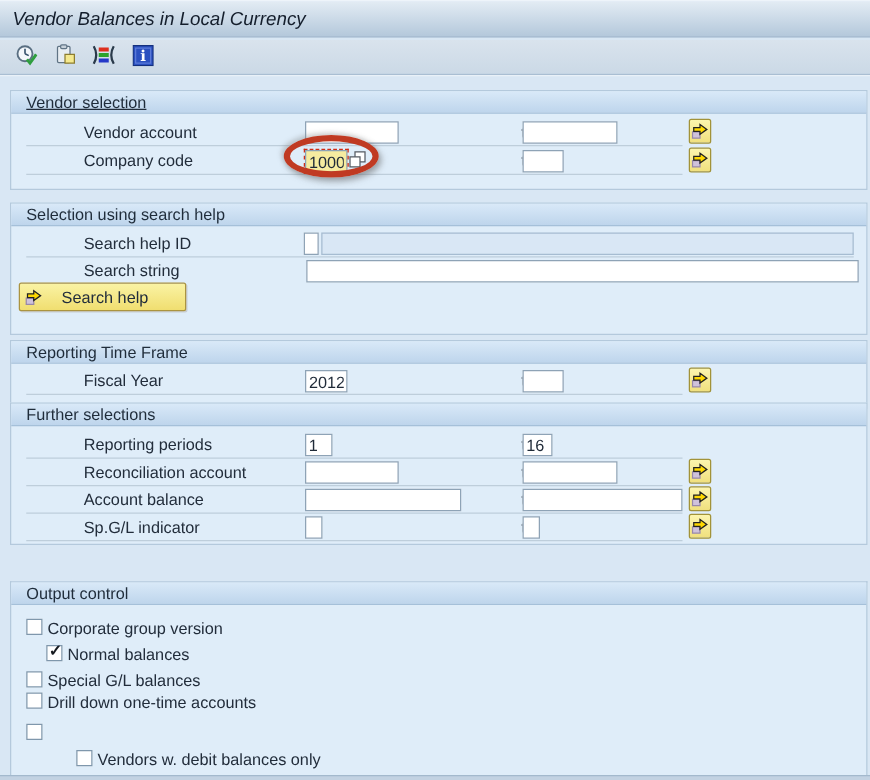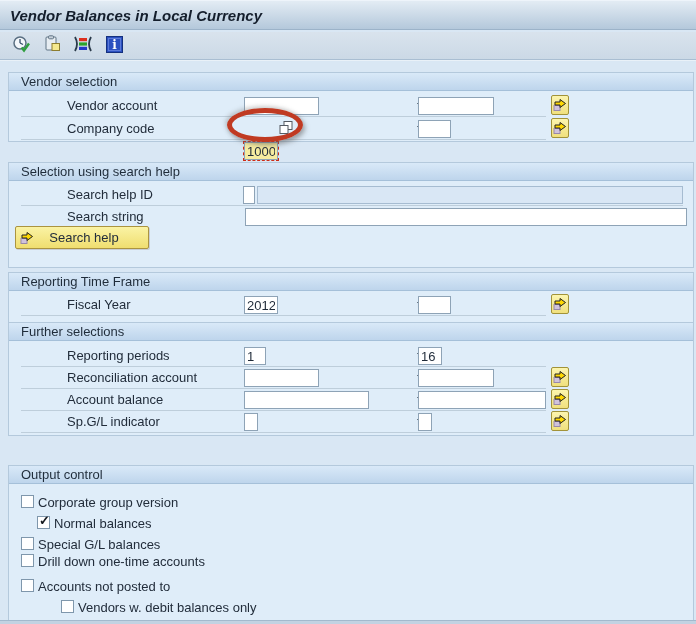--- a/index.html
+++ b/index.html
@@ -11,21 +11,21 @@
   }
   #app { position:relative; width:696px; height:624px; }
 
   
   .titlebar {
     position:absolute; top:0; left:0; right:0; height:30px;
     background:linear-gradient(#e3ecf4, #b4c8db);
     border-top:1px solid #eef4fa; border-bottom:1px solid #9cb3c9;
     display:flex; align-items:center; padding-left:10px;
   }
-  .titlebar .title { font-size:15px; font-weight:bold; font-style:italic; color:#141e2c; }
+  .titlebar .title { font-size:15px; font-weight:normal; font-style:italic; color:#141e2c; }
   .toolbar {
     position:absolute; top:32px; left:0; right:0; height:28px;
     background:linear-gradient(#d9e3ed, #cbd9e6);
     border-bottom:1px solid #a9bed2; box-shadow:0 1px 0 #e9f1f8;
     display:flex; align-items:center; gap:9px; padding-left:10px;
   }
   .tbtn { width:22px; height:20px; display:flex; align-items:center; justify-content:center; cursor:default; }
 
   
   .section {
@@ -127,37 +127,37 @@
       <span>
         <svg width="17" height="17" viewBox="0 0 17 17">
           <rect x="0.5" y="0.5" width="16" height="16" fill="#2b50c0" stroke="#14307e"></rect>
           <rect x="2.5" y="2.5" width="12" height="12" fill="none" stroke="#5b7ad8"></rect>
           <text x="8.5" y="13" font-family="DejaVu Serif, serif" font-size="12" font-weight="bold" fill="#ffffff" text-anchor="middle">i</text>
         </svg>
       </span>
     </div>
   </div>
 
-  <div class="section" style="top:72px; height:70px;">
+  <div class="section" style="top:72px; height:80px;text-decoration:underline;">
     <div class="sec-h">Vendor selection</div>
     <div class="frow" style="top:22px; width:525px;">
       <span class="flabel">Vendor account</span>
       <input class="inp" style="left: 223px; width: 75px;" value="">
       <span class="tolabel">to</span>
       <input class="inp" style="left: 397px; width: 76px;" value="">
       <div class="arrowbtn">
         <svg width="14" height="14" viewBox="0 0 14 14">
           <rect x="1" y="7.5" width="6" height="5" fill="#cfc2dc" stroke="#9888aa"></rect>
           <polygon points="2,4 7,4 7,1.5 12.5,5.5 7,9.5 7,7 2,7" fill="#ffd800" stroke="#222222" stroke-width="1"></polygon>
         </svg>
       </div>
     </div>
     <div class="frow" style="top:45px; width:525px;">
       <span class="flabel">Company code</span>
-      <input class="inp sel" style="left: 223px; width: 34px; margin-top: 22px;" value="1000">
+      <input class="inp sel" style="left: 223px; width: 34px;" value="1000">
       <span class="copyicon">
         <svg width="16" height="16" viewBox="0 0 16 16">
           <rect x="6" y="1.5" width="8" height="8" fill="#ffffff" stroke="#555b63"></rect>
           <rect x="2" y="5.5" width="8" height="8" fill="#ffffff" stroke="#555b63"></rect>
         </svg>
       </span>
       <span class="tolabel">to</span>
       <input class="inp" style="left: 397px; width: 33px;" value="">
       <div class="arrowbtn">
         <svg width="14" height="14" viewBox="0 0 14 14">
@@ -272,21 +272,20 @@
     <div class="crow" style="top:71px;">
       <span class="cb" data-checked="false"></span>
       <span>Special G/L balances</span>
     </div>
     <div class="crow" style="top:88px;">
       <span class="cb" data-checked="false"></span>
       <span>Drill down one-time accounts</span>
     </div>
     <div class="crow" style="top:113px;">
       <span class="cb" data-checked="false"></span>
-      <span>Accounts not posted to</span>
     </div>
     <div class="crow" style="top:134px;padding-left:40px;">
       <span class="cb" data-checked="false"></span>
       <span>Vendors w. debit balances only</span>
     </div>
   </div>
 
   <div class="bottom-edge"></div>
 </div>
 

